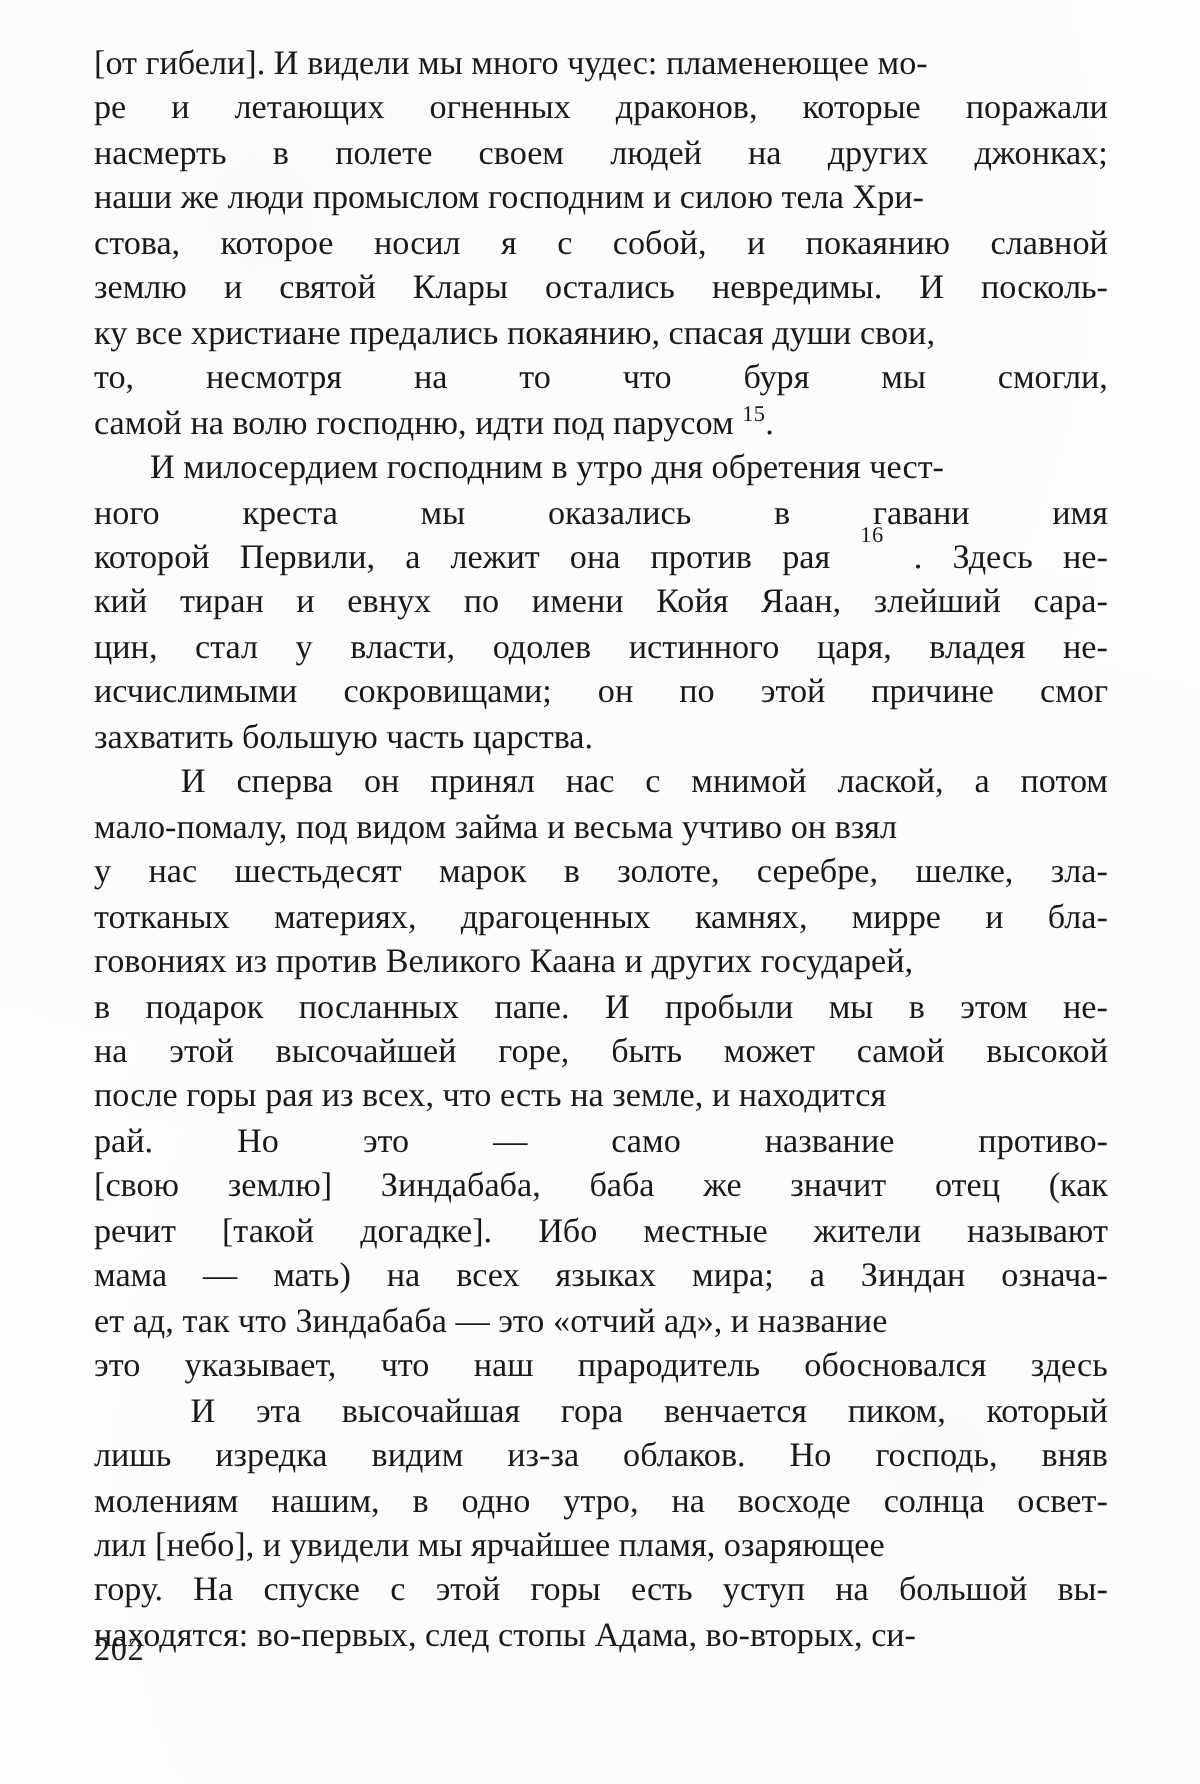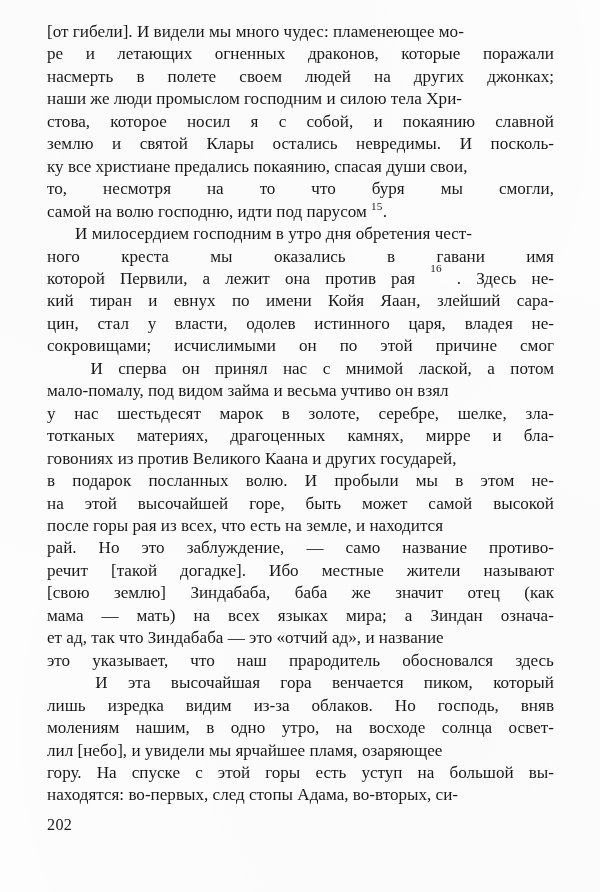--- a/index.html
+++ b/index.html
@@ -182,28 +182,29 @@
           <span>стал</span>
           <span>у</span>
           <span>власти,</span>
           <span>одолев</span>
           <span>истинного</span>
           <span>царя,</span>
           <span>владея</span>
           <span>не-</span>
         </span>
         <span class="ln j">
+          <span>исчислимыми</span>
           <span>сокровищами;</span>
-          <span>исчислимыми</span>
           <span>он</span>
           <span>по</span>
           <span>этой</span>
           <span>причине</span>
           <span>смог</span>
         </span>
+        <span class="ln"><span>захватить</span> <span>большую</span> <span>часть</span> <span>царства.</span></span>
       </p>
       <p class="para" id="para-3">
         <span class="ln j">
           <span class="indent">&nbsp;</span>
           <span>И</span>
           <span>сперва</span>
           <span>он</span>
           <span>принял</span>
           <span>нас</span>
           <span>с</span>
@@ -231,21 +232,21 @@
           <span>камнях,</span>
           <span>мирре</span>
           <span>и</span>
           <span>бла-</span>
         </span>
         <span class="ln"><span>говониях</span> <span>из</span> <span>против</span> <span>Великого</span> <span>Каана</span> <span>и</span> <span>других</span> <span>государей,</span></span>
         <span class="ln j">
           <span>в</span>
           <span>подарок</span>
           <span>посланных</span>
-          <span>волю.</span>
+          <span>папе.</span>
           <span>И</span>
           <span>пробыли</span>
           <span>мы</span>
           <span>в</span>
           <span>этом</span>
           <span>не-</span>
         </span>
         <span class="ln j">
           <span>на</span>
           <span>этой</span>
@@ -254,46 +255,45 @@
           <span>быть</span>
           <span>может</span>
           <span>самой</span>
           <span>высокой</span>
         </span>
         <span class="ln"><span>после</span> <span>горы</span> <span>рая</span> <span>из</span> <span>всех,</span> <span>что</span> <span>есть</span> <span>на</span> <span>земле,</span> <span>и</span> <span>находится</span></span>
         <span class="ln j">
           <span>рай.</span>
           <span>Но</span>
           <span>это</span>
-          <span>заблуждение,</span>
           <span>—</span>
           <span>само</span>
           <span>название</span>
           <span>противо-</span>
-        </span>
-        <span class="ln j">
-          <span>речит</span>
-          <span>[такой</span>
-          <span>догадке].</span>
-          <span>Ибо</span>
-          <span>местные</span>
-          <span>жители</span>
-          <span>называют</span>
         </span>
         <span class="ln j">
           <span>[свою</span>
           <span>землю]</span>
           <span>Зиндабаба,</span>
           <span>баба</span>
           <span>же</span>
           <span>значит</span>
           <span>отец</span>
           <span>(как</span>
         </span>
         <span class="ln j">
+          <span>речит</span>
+          <span>[такой</span>
+          <span>догадке].</span>
+          <span>Ибо</span>
+          <span>местные</span>
+          <span>жители</span>
+          <span>называют</span>
+        </span>
+        <span class="ln j">
           <span>мама</span>
           <span>—</span>
           <span>мать)</span>
           <span>на</span>
           <span>всех</span>
           <span>языках</span>
           <span>мира;</span>
           <span>а</span>
           <span>Зиндан</span>
           <span>означа-</span>

